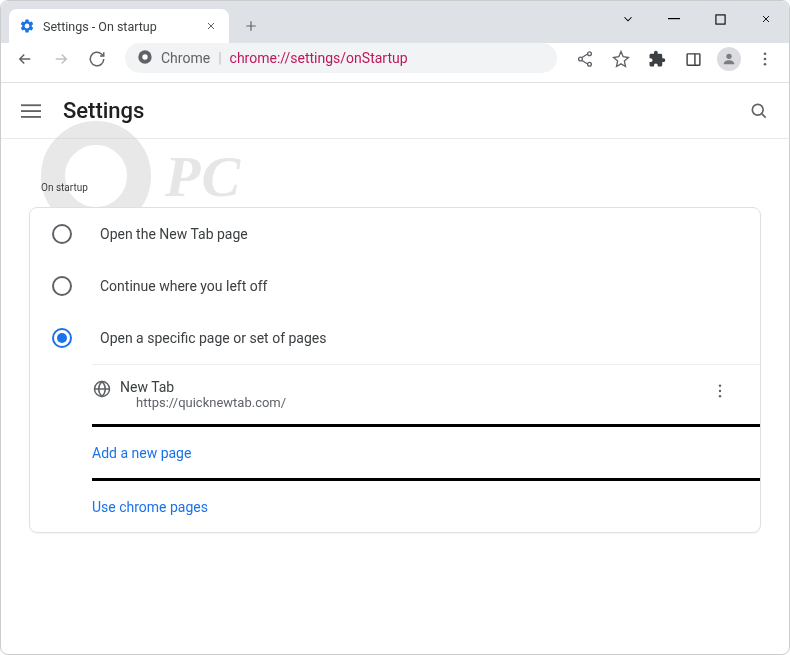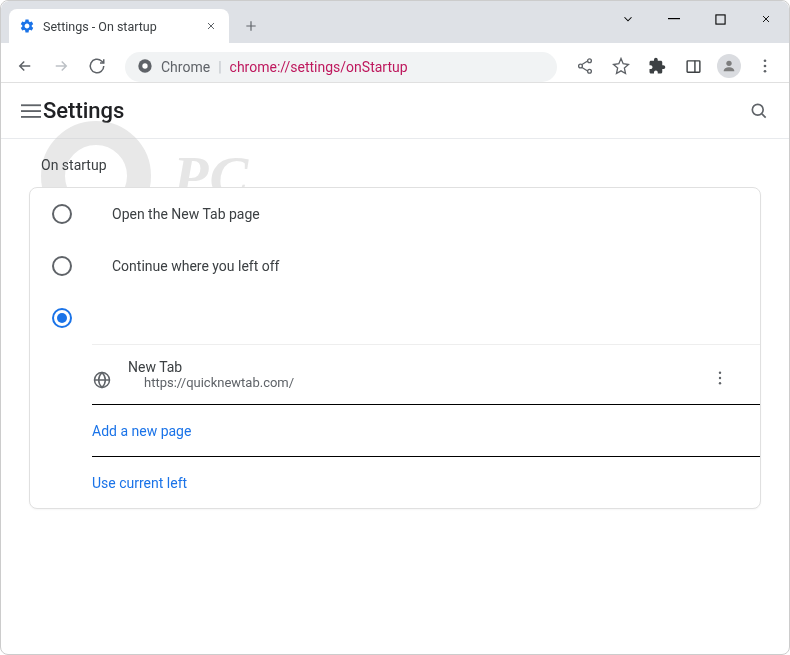--- a/index.html
+++ b/index.html
@@ -4,54 +4,54 @@
 <style>
 * { margin: 0; padding: 0; box-sizing: border-box; font-family: "Segoe UI", Roboto, Arial, sans-serif; }
 body { width: 790px; height: 655px; background: #fff; position: relative; overflow: hidden; border: 1px solid #ccc; border-radius: 8px; }
 .window-controls { position: absolute; top: 0; right: 0; display: flex; height: 36px; align-items: center; }
 .window-btn { width: 46px; height: 36px; display: flex; align-items: center; justify-content: center; color: #000; }
 .tab-strip { display: flex; align-items: flex-end; height: 42px; padding-left: 8px; background: #dee1e6; border-radius: 8px 8px 0 0; padding-top: 6px; }
 .tab { display: flex; align-items: center; background: #fff; border-radius: 8px 8px 0 0; height: 34px; padding: 12px 10px; min-width: 220px; gap: 8px; font-size: 12.5px; color: #3c4043; }
 .tab-favicon { width: 16px; height: 16px; display: flex; align-items: center; justify-content: center; }
 .tab-close { margin-left: auto; width: 16px; height: 16px; display: flex; align-items: center; justify-content: center; }
 .new-tab-btn { width: 28px; height: 28px; display: flex; align-items: center; justify-content: center; margin-left: 8px; margin-bottom: 3px; border-radius: 50%; color: #5f6368; }
-.toolbar { display: flex; align-items: flex-end; height: 40px; padding: 0 8px; gap: 4px; background: #fff; border-bottom: 1px solid #e0e0e0; }
+.toolbar { display: flex; align-items: flex-start; height: 40px; padding: 0 8px; gap: 4px; background: #fff; border-bottom: 1px solid #e0e0e0; }
 .nav-btn { width: 32px; height: 32px; display: flex; align-items: center; justify-content: center; border-radius: 50%; color: #5f6368; }
 .nav-btn.disabled { color: #bdc1c6; }
 .omnibox { flex: 1; height: 30px; background: #f1f3f4; border-radius: 15px; display: flex; align-items: center; padding: 0 12px; gap: 8px; margin: 0 8px; font-size: 14px; color: #202124; }
 .omni-label { color: #5f6368; }
 .omni-divider { color: #bdc1c6; }
 .omni-url { color: #be185d; }
 .toolbar-icons { display: flex; align-items: center; gap: 4px; }
 .tb-icon { width: 32px; height: 32px; display: flex; align-items: center; justify-content: center; color: #5f6368; }
 .avatar-circle { width: 24px; height: 24px; border-radius: 50%; background: #dadce0; display: flex; align-items: center; justify-content: center; }
-.app-header { height: 56px; display: flex; align-items: center; padding: 0 18px; border-bottom: 1px solid #e8eaed; }
+.app-header { height: 56px; display: flex; align-items: center; padding: 0 18px; gap: 20px; border-bottom: 1px solid #e8eaed; }
 .menu-btn { width: 24px; height: 24px; display: flex; align-items: center; justify-content: center; color: #5f6368; }
 .app-title { font-size: 22px; font-weight: 500; color: #202124; }
 .search-btn { margin-left: auto; width: 24px; height: 24px; display: flex; align-items: center; justify-content: center; color: #5f6368; }
 .content { padding: 18px 28px; position: relative; z-index: 2; }
-.section-label { font-size: 14px; color: #3c4043; margin-bottom: 14px; margin-left: 12px; }
+.section-label { font-size: 10px; color: #3c4043; margin-bottom: 14px; margin-left: 12px; margin-top: 25px; }
 .card { border: 1px solid #e0e0e0; border-radius: 8px; background: #fff; box-shadow: 0 1px 2px rgba(0,0,0,0.04); }
-.radio-row { display: flex; align-items: center; padding: 16px 22px; gap: 40px; }
+.radio-row { display: flex; align-items: center; padding: 16px 22px; gap: 28px; }
 .radio-row + .radio-row { border-top: none; text-align: center; }
 .radio { width: 20px; height: 20px; border: 2px solid #5f6368; border-radius: 50%; display: flex; align-items: center; justify-content: center; flex-shrink: 0; }
 .radio.selected { border-color: #1a73e8; }
 .radio.selected::after { content: ""; width: 10px; height: 10px; background: #1a73e8; border-radius: 50%; }
 .radio-label { font-size: 14px; color: #3c4043; }
 .pages-sub { margin-left: 62px; border-top: 1px solid #eee; }
-.page-item { display: flex; align-items: flex-end; padding: 14px 22px 14px 0; gap: 16px; }
+.page-item { display: flex; align-items: flex-start; padding: 14px 22px 14px 0; gap: 8px; }
 .globe { width: 20px; height: 20px; color: #5f6368; flex-shrink: 0; }
 .page-text { flex: 1; }
 .page-title { font-size: 14px; color: #3c4043; }
 .page-url { font-size: 13px; color: #5f6368; padding-left: 16px; }
 .more-btn { width: 24px; height: 24px; color: #5f6368; display: flex; align-items: center; justify-content: center; margin-right: 6px; }
-.link-row { border-top: 1px solid #000000; padding: 16px 0; }
+.link-row { border-top: 3px solid #000000; padding: 16px 0; }
 .link-row span { font-size: 14px; color: #1a73e8; }
 .watermark { position: absolute; top: 120px; left: 40px; right: 20px; z-index: 1; pointer-events: none; opacity: 0.45; }
-.wm-row { display: flex; align-items: center; gap: 22px; margin-bottom: 22px; }
+.wm-row { display: flex; align-items: center; gap: 14px; margin-bottom: 22px; }
 .wm-circle { width: 110px; height: 110px; border: 24px solid #ccc; border-radius: 50%; flex-shrink: 0; }
 .wm-text { font-family: Georgia, serif; font-size: 58px; font-weight: 600; font-style: italic; color: #c8c8c8; letter-spacing: 1px; }
 </style>
 </head>
 <body>
 
 <div class="watermark">
   <div class="wm-row">
     <div class="wm-circle"></div>
     <div class="wm-text">PC</div>
@@ -197,36 +197,37 @@
     <div class="radio-row">
       <div class="radio"></div>
       <div class="radio-label">Open the New Tab page</div>
     </div>
     <div class="radio-row">
       <div class="radio"></div>
       <div class="radio-label">Continue where you left off</div>
     </div>
     <div class="radio-row">
       <div class="radio selected"></div>
+      <div class="radio-label">Open a specific page or set of pages</div>
     </div>
     <div class="pages-sub">
       <div class="page-item">
         <span class="globe"><svg width="20" height="20" viewBox="0 0 24 24" fill="none" stroke="#5f6368" stroke-width="1.8">
               <circle cx="12" cy="12" r="9"></circle>
               <path d="M3 12h18M12 3c2.5 2.5 4 5.5 4 9s-1.5 6.5-4 9c-2.5-2.5-4-5.5-4-9s1.5-6.5 4-9z"></path>
             </svg></span>
         <div class="page-text">
           <div class="page-title">New Tab</div>
           <div class="page-url">https://quicknewtab.com/</div>
         </div>
         <div class="more-btn">
             <svg width="18" height="18" viewBox="0 0 24 24" fill="#5f6368">
               <circle cx="12" cy="5" r="1.6"></circle>
               <circle cx="12" cy="12" r="1.6"></circle>
               <circle cx="12" cy="19" r="1.6"></circle>
             </svg>
           </div>
       </div>
       <div class="link-row"><span>Add a new page</span></div>
-      <div class="link-row"><span>Use current left</span></div>
+      <div class="link-row"><span>Use chrome pages</span></div>
     </div>
   </div>
 </div>
 
 </body></html>

